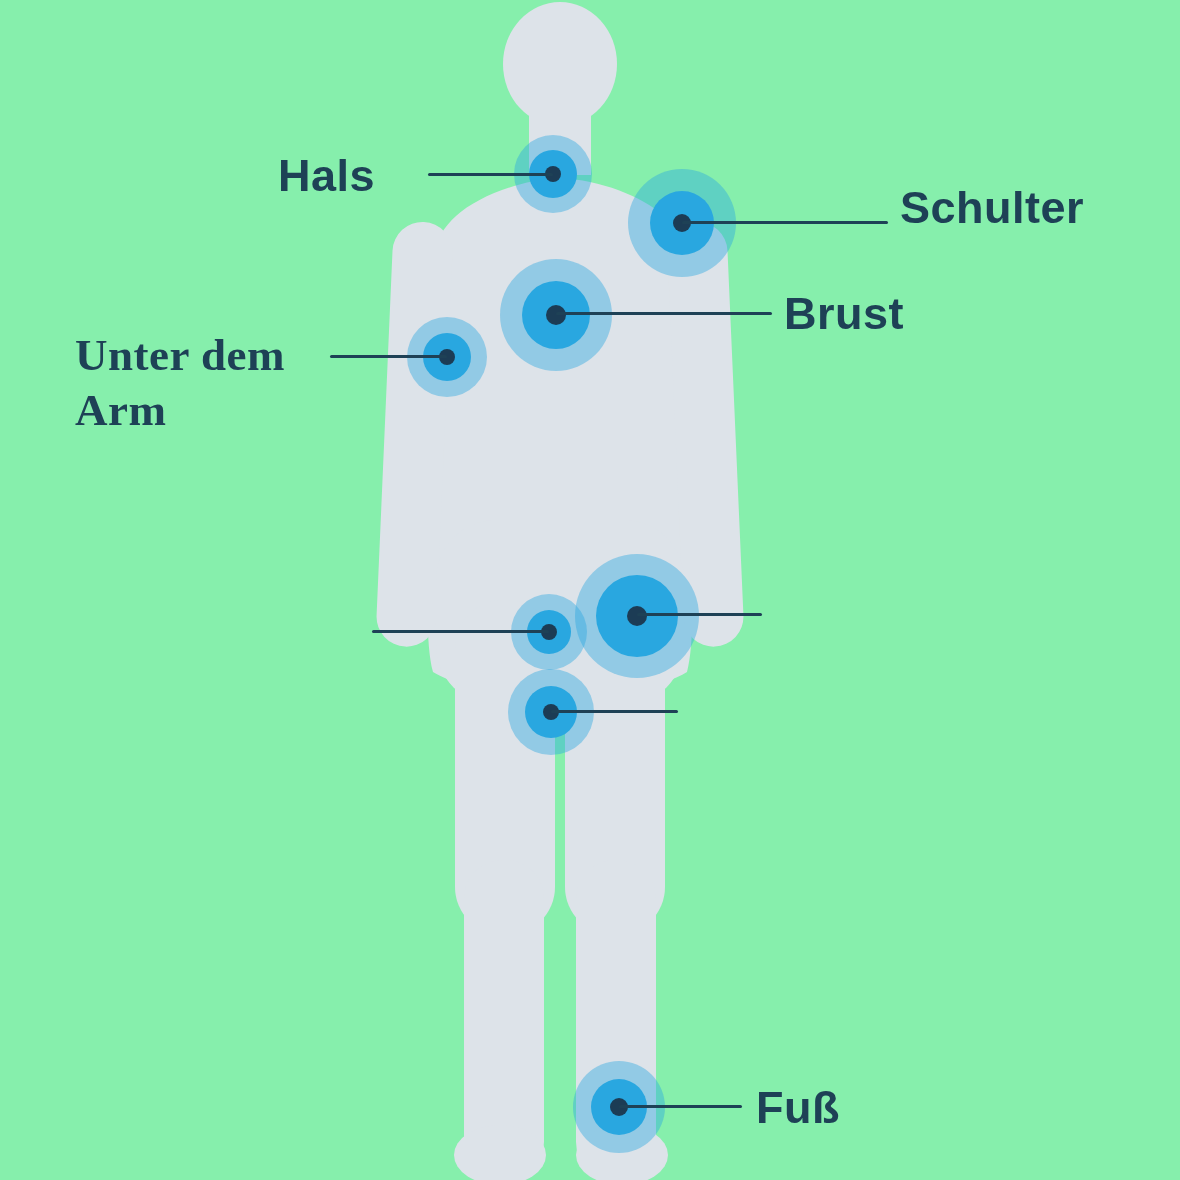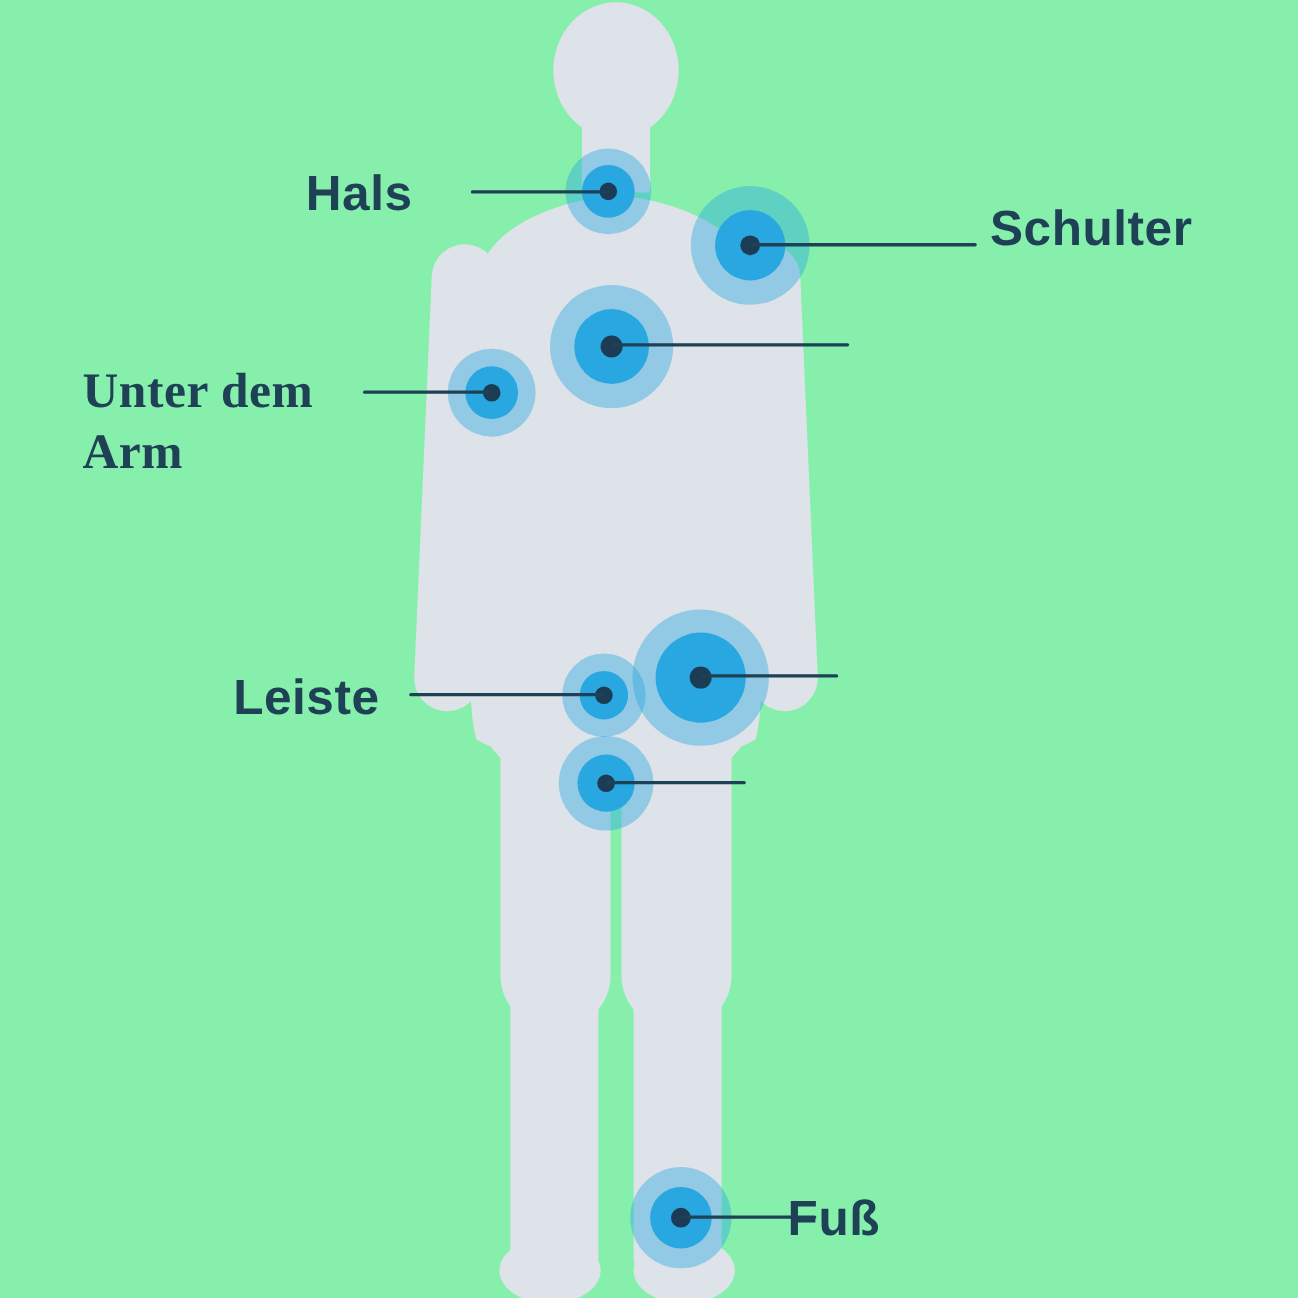--- a/index.html
+++ b/index.html
@@ -90,17 +90,17 @@
   <div class="connector" style="left:682px;top:221px;width:206px;"></div>
   <div class="connector" style="left:556px;top:312px;width:216px;"></div>
   <div class="connector" style="left:330px;top:355px;width:117px;"></div>
   <div class="connector" style="left:372px;top:630px;width:177px;"></div>
   <div class="connector" style="left:637px;top:613px;width:125px;"></div>
   <div class="connector" style="left:551px;top:710px;width:127px;"></div>
   <div class="connector" style="left:619px;top:1105px;width:123px;"></div>
 
   <div class="label" style="left:278px;top:148px;">Hals</div>
   <div class="label" style="left:900px;top:180px;">Schulter</div>
+  <div class="label" style="left:784px;top:286px;">Brust</div>
   <div class="label wrap" style="left:75px;top:328px;font-family:Liberation Serif, serif;">Unter dem Arm</div>
-  <div class="label" style="left:212px;top:606px;">Leiste</div>
-  <div class="label" style="left:716px;top:1080px;">Fuß</div>
+  <div class="label" style="left:756px;top:1080px;">Fuß</div>
 
 </div>
 
 </body></html>

